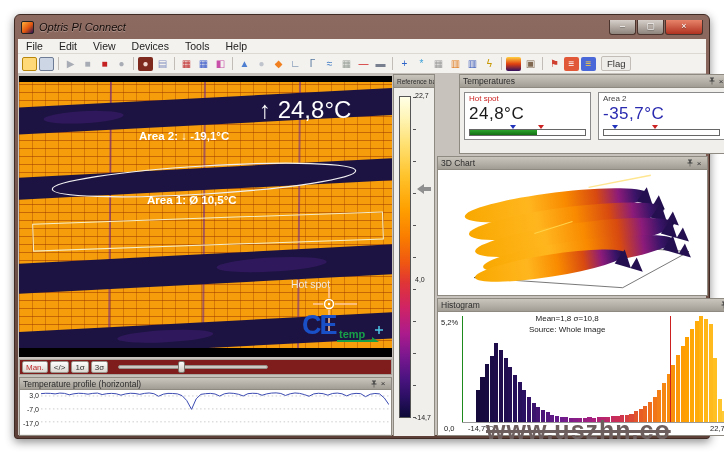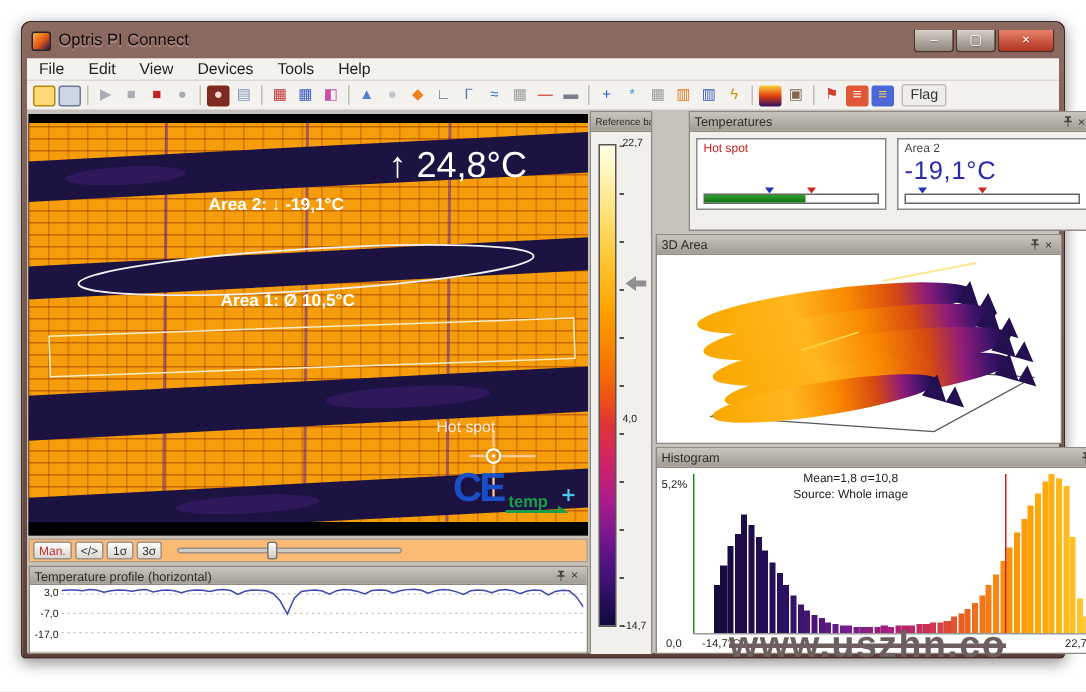--- a/index.html
+++ b/index.html
@@ -14,21 +14,21 @@
 
   
   .win { position:absolute; left:14px; top:14px; width:696px; height:425px;
     background:linear-gradient(#8d6a60,#5d4038); border:1px solid #3f2a24;
     border-radius:6px 6px 3px 3px; box-shadow:0 3px 10px rgba(0,0,0,.45); }
   .titlebar { position:absolute; left:0; top:0; right:0; height:24px; display:flex;
     align-items:center; padding:0 6px; }
   .appicon { width:13px; height:13px; border-radius:2px; margin-right:5px;
     background:linear-gradient(135deg,#ffb13a 0%,#e05510 55%,#241055 100%);
     border:1px solid #222; }
-  .title { font-size:11px; color:#120a08; text-shadow:0 1px 1px rgba(255,255,255,.35); }
+  .title { font-size:11px; color:#120a08; text-shadow:0 1px 1px rgba(255,255,255,.35);font-style:italic; }
   .capbtns { margin-left:auto; display:flex; }
   .capbtn { width:27px; height:15px; margin-left:1px; border:1px solid #4a342d;
     border-top:none; border-radius:0 0 3px 3px; font-size:9px; line-height:13px;
     text-align:center; color:#fff; background:linear-gradient(#d6cfc9,#8e857d);
     text-shadow:0 1px 1px rgba(0,0,0,.4); cursor:default; }
   .capbtn.close { width:38px; background:linear-gradient(#e8836a,#b03220); }
 
   .winbody { position:absolute; left:3px; top:24px; right:3px; bottom:3px;
     background:#edebe7;text-decoration:underline; }
 
@@ -56,21 +56,21 @@
   .phdr .sp { flex:1; }
   .pbtn { width:10px; text-align:center; font-size:8px; color:#333; cursor:default; }
   .pin { width:8px; height:8px; flex:none; cursor:default; }
 
   
   .imgpanel { position:absolute; left:1px; top:2px; width:373px; height:281px;
     background:#000; overflow:hidden; }
 
   
   .ctrlrow { position:absolute; left:1px; top:285px; width:373px; height:16px;
-    background:#fdba74; border:1px solid #a9a49c; display:flex; align-items:center;
+    background:#7f1d1d; border:1px solid #a9a49c; display:flex; align-items:center;
     padding:0 2px; }
   .cbtn { height:12px; line-height:11px; font-size:8px; color:#333; background:
     linear-gradient(#fdfdfc,#dcd8d2); border:1px solid #9a958d; border-radius:2px;
     margin-right:2px; padding:0 3px; cursor:default; }
   .cbtn.man { color:#c03030; }
   .slider { position:relative; width:150px; height:4px; background:#cfcbc4;
     border:1px solid #979289; border-radius:2px; margin-left:8px; cursor:default; }
   .thumb { position:absolute; left:40%; top:-5px; width:7px; height:12px;
     background:linear-gradient(#fbfbfa,#cfcac2); border:1px solid #7d786f; border-radius:2px; }
 
@@ -288,41 +288,42 @@
           <span>Temperatures</span>
           <span class="sp"></span>
           <svg class="pin" viewBox="0 0 8 8">
               <path d="M2 .5h4v1H4.8v2h1.7v1H1.5v-1h1.7v-2H2zM3.7 4.5h.6v3h-.6z" fill="#444"></path>
             </svg>
           <span class="pbtn">×</span>
         </div>
         <div class="tboxes" id="tboxes">
             <div class="tbox">
               <div class="lbl" style="color: rgb(204, 32, 32);">Hot spot</div>
+              <div class="val" style="color: rgb(26, 26, 26);">24,8°C</div>
               <span class="mk" style="left: 36%;"></span>
               <span class="mk red" style="left: 58%;"></span>
               <div class="tbar">
                 <div class="tfill" style="width: 58%;"></div>
               </div>
             </div>
             <div class="tbox">
               <div class="lbl" style="color: rgb(68, 68, 68);">Area 2</div>
-              <div class="val" style="color: rgb(42, 42, 176);">-19,1°C</div>
+              <div class="val" style="color: rgb(42, 42, 176);">-35,7°C</div>
               <span class="mk" style="left: 10%;"></span>
               <span class="mk red" style="left: 42%;"></span>
               <div class="tbar">
                 <div class="tfill" style="width: 0%;"></div>
               </div>
             </div>
           </div>
       </div>
 
       <div class="panel c3dpanel">
         <div class="phdr">
-          <span>3D Area</span>
+          <span>3D Chart</span>
           <span class="sp"></span>
           <svg class="pin" viewBox="0 0 8 8">
               <path d="M2 .5h4v1H4.8v2h1.7v1H1.5v-1h1.7v-2H2zM3.7 4.5h.6v3h-.6z" fill="#444"></path>
             </svg>
           <span class="pbtn">×</span>
         </div>
         <div class="c3dbody">
           <svg width="100%" height="100%" viewBox="0 0 268 122">
             <defs>
               <linearGradient id="rg" x1="0" y1="0" x2="1" y2="0">

